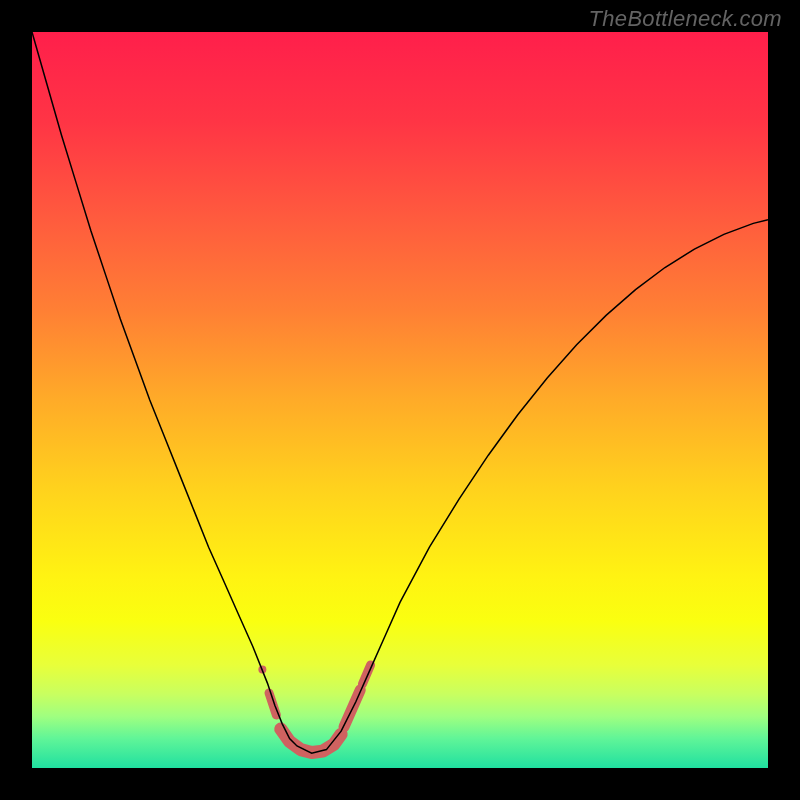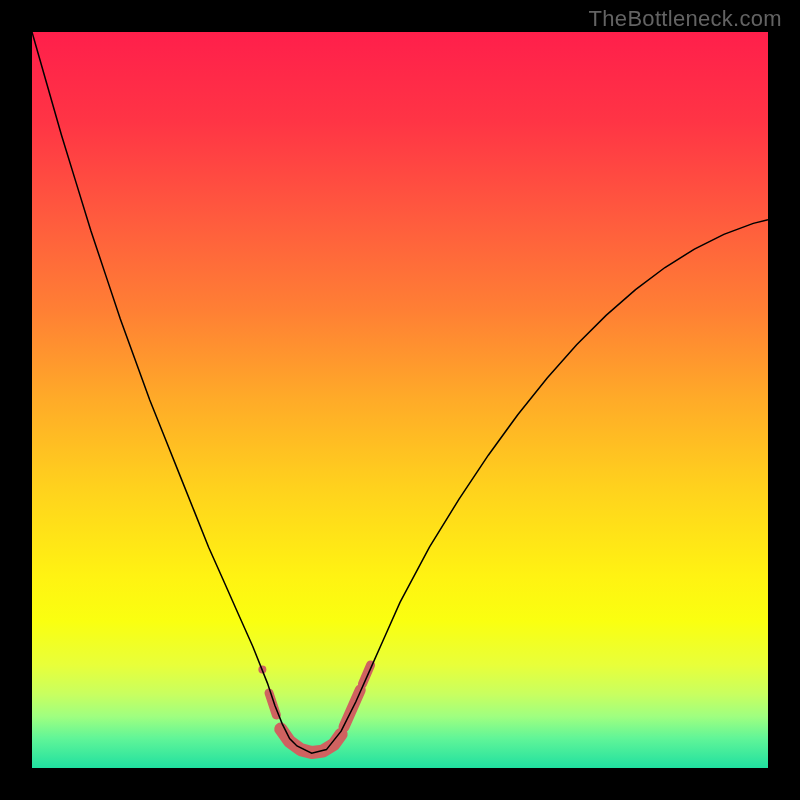--- a/index.html
+++ b/index.html
@@ -12,20 +12,21 @@
     height: 736px;
   }
   .watermark {
     position: absolute;
     top: 6px;
     right: 18px;
     color: #636363;
     font-size: 22px;
     font-weight: 500;
     letter-spacing: 0.3px;
+    font-style: italic;
   }
 </style>
 </head>
 <body>
 
 <div class="watermark">TheBottleneck.com</div>
 
 <svg class="frame" viewBox="0 0 736 736" preserveAspectRatio="none">
   <defs>
     <linearGradient id="bg-grad" x1="0" y1="0" x2="0" y2="1">

